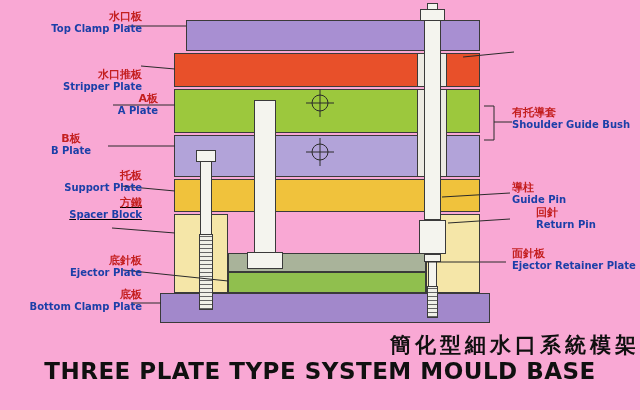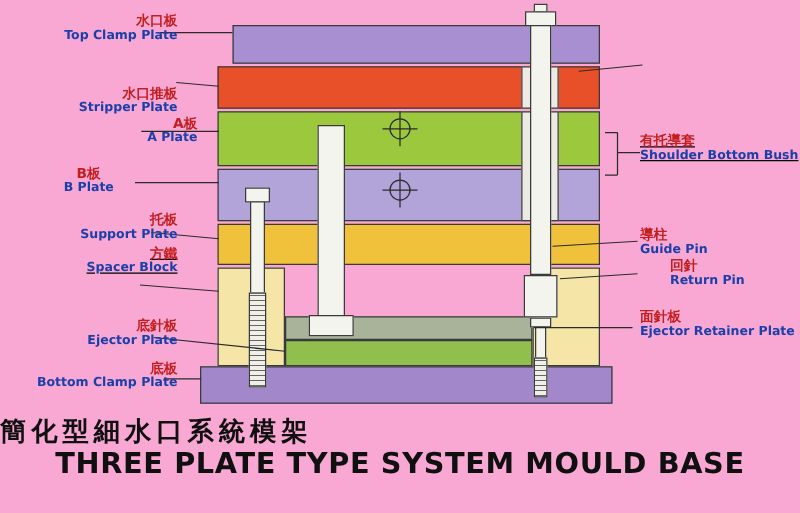--- a/index.html
+++ b/index.html
@@ -47,27 +47,27 @@
 
   
   .lbl { position: absolute; line-height: 1.2; }
   .lbl-left  { left: 0;     width: 142px; text-align: right; }
   .lbl-right { left: 512px; width: 127px; text-align: left;  }
   .lbl-cn { color: #c41f1f; font-weight: bold; font-size: 11px; }
   .lbl-en { color: #1b3fa8; font-weight: bold; font-size: 10px; }
   .ll-1 { top: 10px; }  .ll-2 { top: 68px; }  .ll-3 { top: 92px; margin-left: 16px; }
   .ll-4 { top: 132px; text-align: center; } .ll-5 { top: 169px; } .ll-6 { top: 196px; text-decoration: underline; }
   .ll-7 { top: 254px; } .ll-8 { top: 288px; }
-  .rl-1 { top: 38px; }  .rl-2 { top: 106px; text-decoration: underline; } .rl-3 { top: 181px; }
+  .rl-1 { top: 38px; }  .rl-2 { top: 106px; } .rl-3 { top: 181px; }
   .rl-4 { top: 206px; padding-left: 24px; } .rl-5 { top: 247px; }
 
   
   .title-cn {
     position: absolute; top: 331px; left: 0; width: 100%;
-    text-align: left; font-size: 21px; font-weight: bold;
+    text-align: right; font-size: 21px; font-weight: bold;
     color: #101010; letter-spacing: 4px;
   }
   .title-en {
     position: absolute; top: 358px; left: 0; width: 100%;
     text-align: center; font-size: 23px; font-weight: bold;
     color: #101010; letter-spacing: 0.5px;
   }
 
   svg.overlay {
     position: absolute; left: 0; top: 0; width: 640px; height: 410px;
@@ -164,21 +164,21 @@
     <div class="lbl-cn">底針板</div>
     <div class="lbl-en">Ejector Plate</div>
   </div>
   <div class="lbl lbl-left ll-8">
     <div class="lbl-cn">底板</div>
     <div class="lbl-en">Bottom Clamp Plate</div>
   </div>
 
   <div class="lbl lbl-right rl-2">
     <div class="lbl-cn">有托導套</div>
-    <div class="lbl-en">Shoulder Bottom Bush</div>
+    <div class="lbl-en">Shoulder Guide Bush</div>
   </div>
   <div class="lbl lbl-right rl-3">
     <div class="lbl-cn">導柱</div>
     <div class="lbl-en">Guide Pin</div>
   </div>
   <div class="lbl lbl-right rl-4">
     <div class="lbl-cn">回針</div>
     <div class="lbl-en">Return Pin</div>
   </div>
   <div class="lbl lbl-right rl-5">

